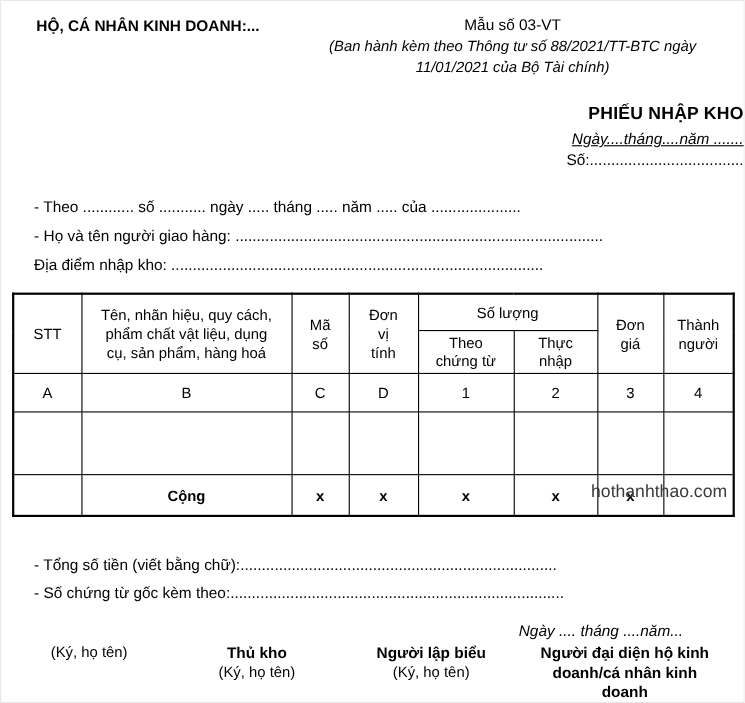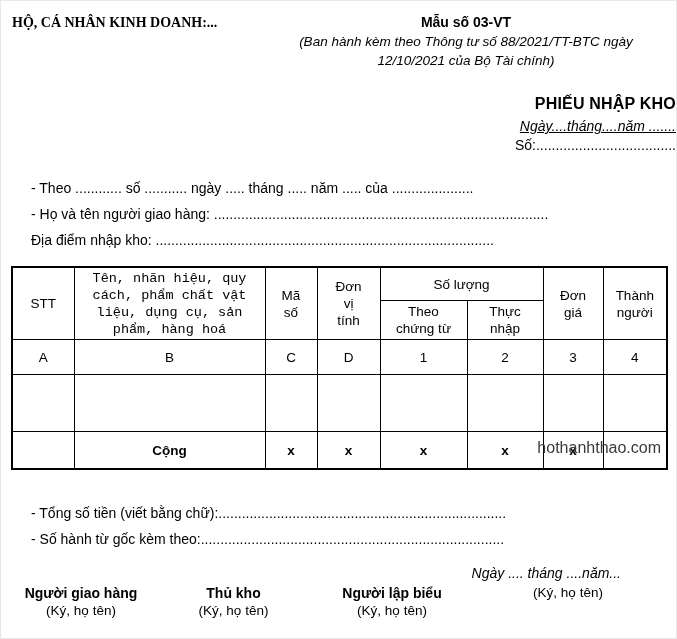--- a/index.html
+++ b/index.html
@@ -5,24 +5,24 @@
   html,body{margin:0;padding:0;background:#fff;}
   body{
     width:677px;height:639px;overflow:hidden;
     font-family:"Liberation Sans","DejaVu Sans",sans-serif;
     color:#000;font-size:14px;
   }
   .page{position:relative;width:677px;height:639px;background:#fff;box-sizing:border-box;border:1px solid #e8e8e8;}
 
   
   .header{display:flex;padding-top:12px;}
-  .header-left{width:236px;font-weight:bold;line-height:20px;white-space:nowrap;font-family:Liberation Serif, serif;}
+  .header-left{margin-left:21px;width:236px;font-weight:bold;line-height:20px;white-space:nowrap;}
   .header-left .l1{padding-left:11px;}
   .header-right{margin-left:auto;width:408px;margin-right:6px;text-align:center;line-height:19px;}
-  .form-no{font-weight:bold;}
+  .form-no{font-weight:normal;}
   .issuance{font-style:italic;font-size:13.5px;width:346px;margin:0 auto;}
 
   
   .title-block{text-align:right;margin-top:25px;line-height:18px;}
   .form-title{font-weight:bold;font-size:16px;letter-spacing:.2px;}
   .title-date{font-style:italic;margin-top:4px;font-size:14px;text-decoration:underline;}
   .title-no{margin-top:1px;padding-left:25px;}
 
   
   .info{margin:21px 0 0 30px;line-height:26px;}
@@ -30,21 +30,21 @@
   
   table{border-collapse:collapse;table-layout:fixed;width:657px;margin:13px 0 0 10px;border:2px solid #000;}
   td{border:1px solid #000;text-align:center;vertical-align:middle;font-size:13.5px;padding:1px 2px;line-height:17px;}
   .r-head1 td{height:30px;}
   .r-head2 td{height:36px;}
   .r-index td{height:32px;}
   .r-blank td{height:54px;}
   .r-total td{height:34px;}
   .bold{font-weight:bold;}
   .wbox{display:inline-block;}
-  .w160{width:162px;font-family:Liberation Mono, monospace;}
+  .w160{width:162px;}
   .w28{width:28px;}
   .w34{width:34px;}
   .w48{width:48px;}
   .w64{width:66px;}
   .w42{width:42px;}
 
   
   .watermark{position:absolute;top:438px;right:15px;font-size:16px;color:#3a3a3a;font-weight:normal;}
   .summary{margin:30px 0 0 30px;line-height:26px;}
 
@@ -64,21 +64,21 @@
 <body>
 
 <div class="page">
 
   <div class="header">
     <div class="header-left">
       <div class="l1">HỘ, CÁ NHÂN KINH DOANH:...</div>
     </div>
     <div class="header-right">
       <div class="form-no">Mẫu số 03-VT</div>
-      <div class="issuance">(Ban hành kèm theo Thông tư số 88/2021/TT-BTC ngày 12/10/2021 của Bộ Tài chính)</div>
+      <div class="issuance">(Ban hành kèm theo Thông tư số 88/2021/TT-BTC ngày 11/01/2021 của Bộ Tài chính)</div>
     </div>
   </div>
 
   <div class="title-block">
     <div class="form-title">PHIẾU NHẬP KHO</div>
     <div class="title-date">Ngày....tháng....năm .......</div>
     <div class="title-no">Số:....................................</div>
   </div>
 
   <div class="info">
@@ -142,36 +142,36 @@
         <td class="bold">x</td>
         <td></td>
       </tr>
     </tbody>
   </table>
 
   <div class="watermark">hothanhthao.com</div>
 
   <div class="summary">
     <div>- Tổng số tiền (viết bằng chữ):..........................................................................</div>
-    <div>- Số hành từ gốc kèm theo:..............................................................................</div>
+    <div>- Số chứng từ gốc kèm theo:..............................................................................</div>
   </div>
 
   <div class="footer-date">Ngày .... tháng ....năm...</div>
 
   <div class="signatures">
     <div class="sig sig-1">
-      <div class="sig-title">Người giao hàng</div>
       <div class="sig-note">(Ký, họ tên)</div>
     </div>
     <div class="sig sig-2">
       <div class="sig-title">Thủ kho</div>
       <div class="sig-note">(Ký, họ tên)</div>
     </div>
     <div class="sig sig-3">
       <div class="sig-title">Người lập biểu</div>
       <div class="sig-note">(Ký, họ tên)</div>
     </div>
     <div class="sig sig-4">
+      <div class="sig-title">Người đại diện hộ kinh doanh/cá nhân kinh doanh</div>
       <div class="sig-note">(Ký, họ tên)</div>
     </div>
   </div>
 
 </div>
 
 </body></html>

